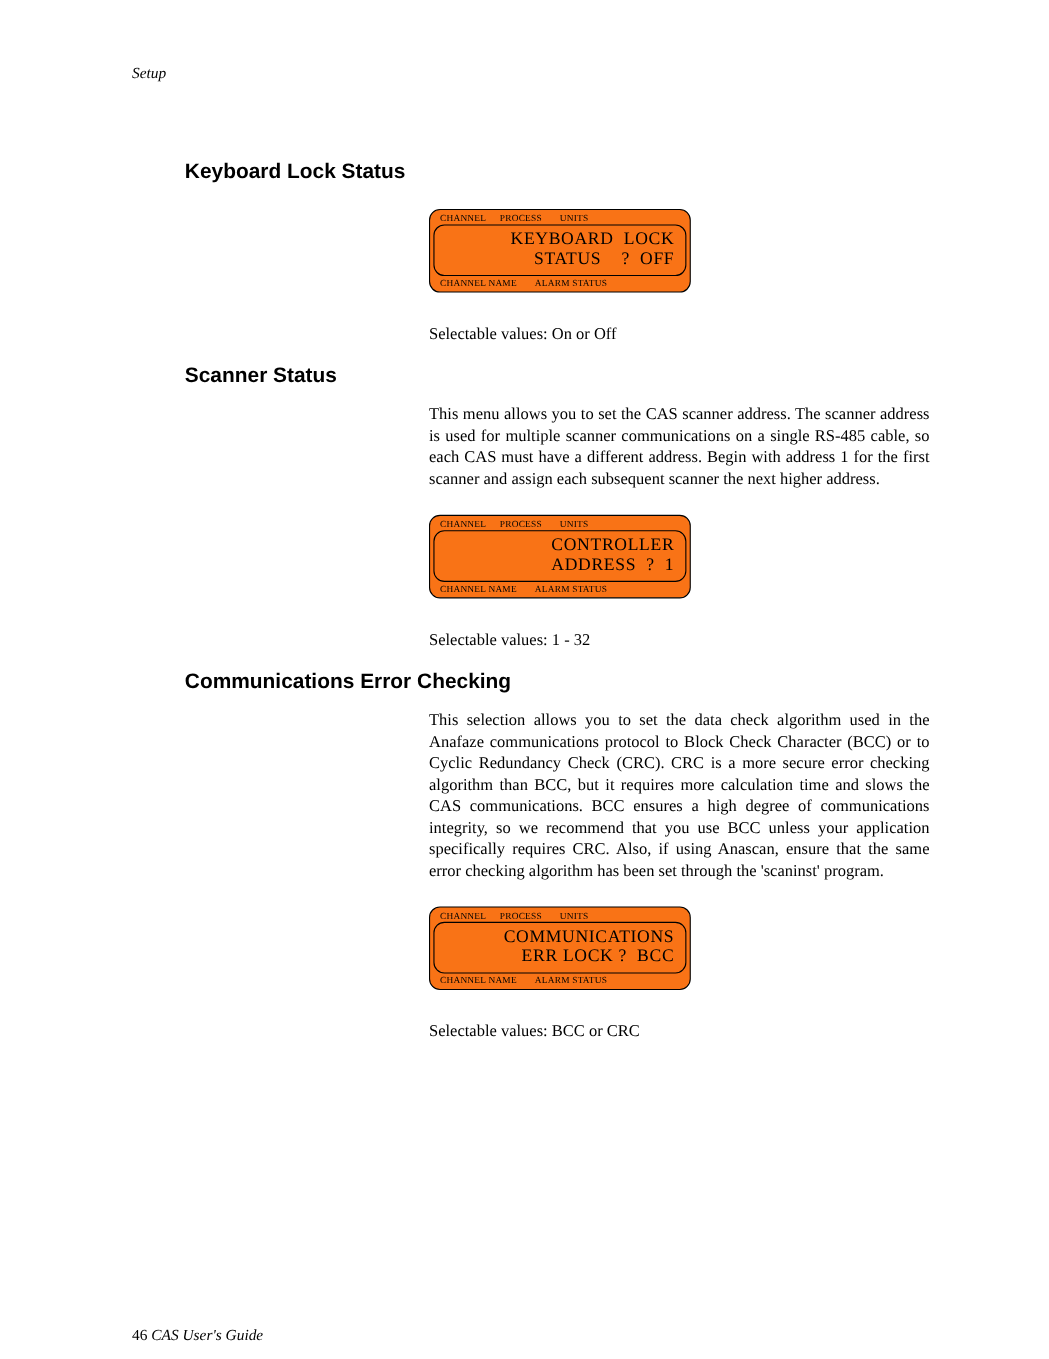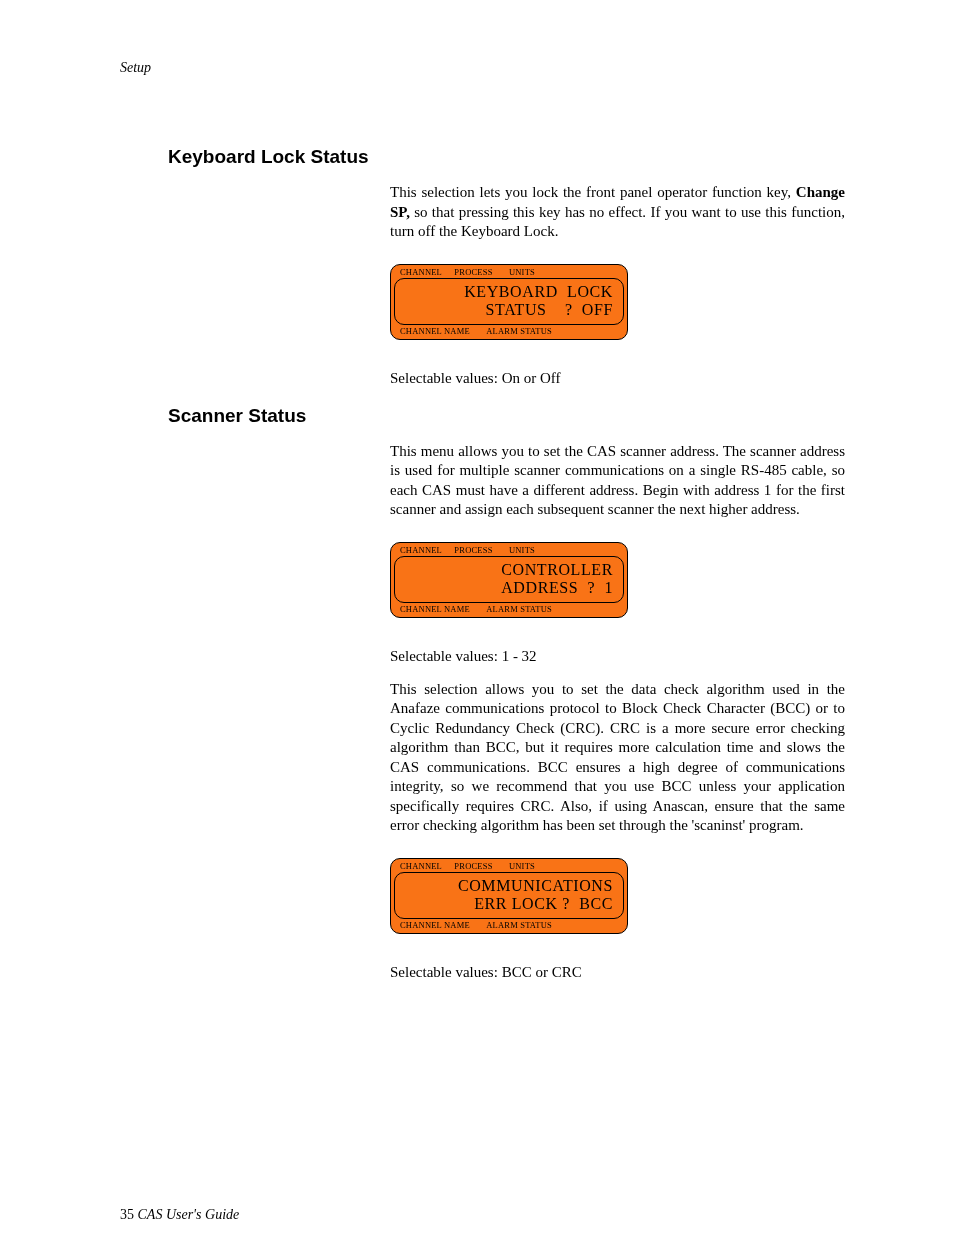--- a/index.html
+++ b/index.html
@@ -96,25 +96,20 @@
   }
 </style>
 </head>
 <body>
 
 <div class="page">
 
   <div class="top-head">Setup</div>
 
   <div class="section-title">Keyboard Lock Status</div>
-  <div class="body-col">
-    <p class="para">
-      <span>This selection lets you lock the front panel operator function key, </span><b>Change SP,</b><span> so that pressing this key has no effect. If you want to use this function, turn off the Keyboard Lock.</span>
-    </p>
-  </div>
 
   <div class="lcd">
     <div class="lcd-outer">
       <div class="lcd-small">
         <span class="sm-gap1">CHANNEL</span>
         <span class="sm-gap2">PROCESS</span>
         <span>UNITS</span>
       </div>
       <div class="lcd-inner">
         <div class="lcd-line">KEYBOARD  LOCK</div>
@@ -155,20 +150,21 @@
       </div>
     </div>
   </div>
 
   <div class="body-col">
     <p class="sel">
       <b>Selectable values:</b><span> 1 - 32</span>
     </p>
   </div>
 
+  <div class="section-title">Communications Error Checking</div>
   <div class="body-col">
     <p class="para">This selection allows you to set the data check algorithm used in the Anafaze communications protocol to Block Check Character (BCC) or to Cyclic Redundancy Check (CRC). CRC is a more secure error checking algorithm than BCC, but it requires more calculation time and slows the CAS communications. BCC ensures a high degree of communications integrity, so we recommend that you use BCC unless your application specifically requires CRC. Also, if using Anascan, ensure that the same error checking algorithm has been set through the 'scaninst' program.</p>
   </div>
 
   <div class="lcd">
     <div class="lcd-outer">
       <div class="lcd-small">
         <span class="sm-gap1">CHANNEL</span>
         <span class="sm-gap2">PROCESS</span>
         <span>UNITS</span>
@@ -184,17 +180,17 @@
     </div>
   </div>
 
   <div class="body-col">
     <p class="sel">
       <b>Selectable values:</b><span> BCC or CRC</span>
     </p>
   </div>
 
   <div class="footer">
-    <span class="pg">35</span>
+    <span class="pg">46</span>
     <span>CAS User's Guide</span>
   </div>
 
 </div>
 
 </body></html>

